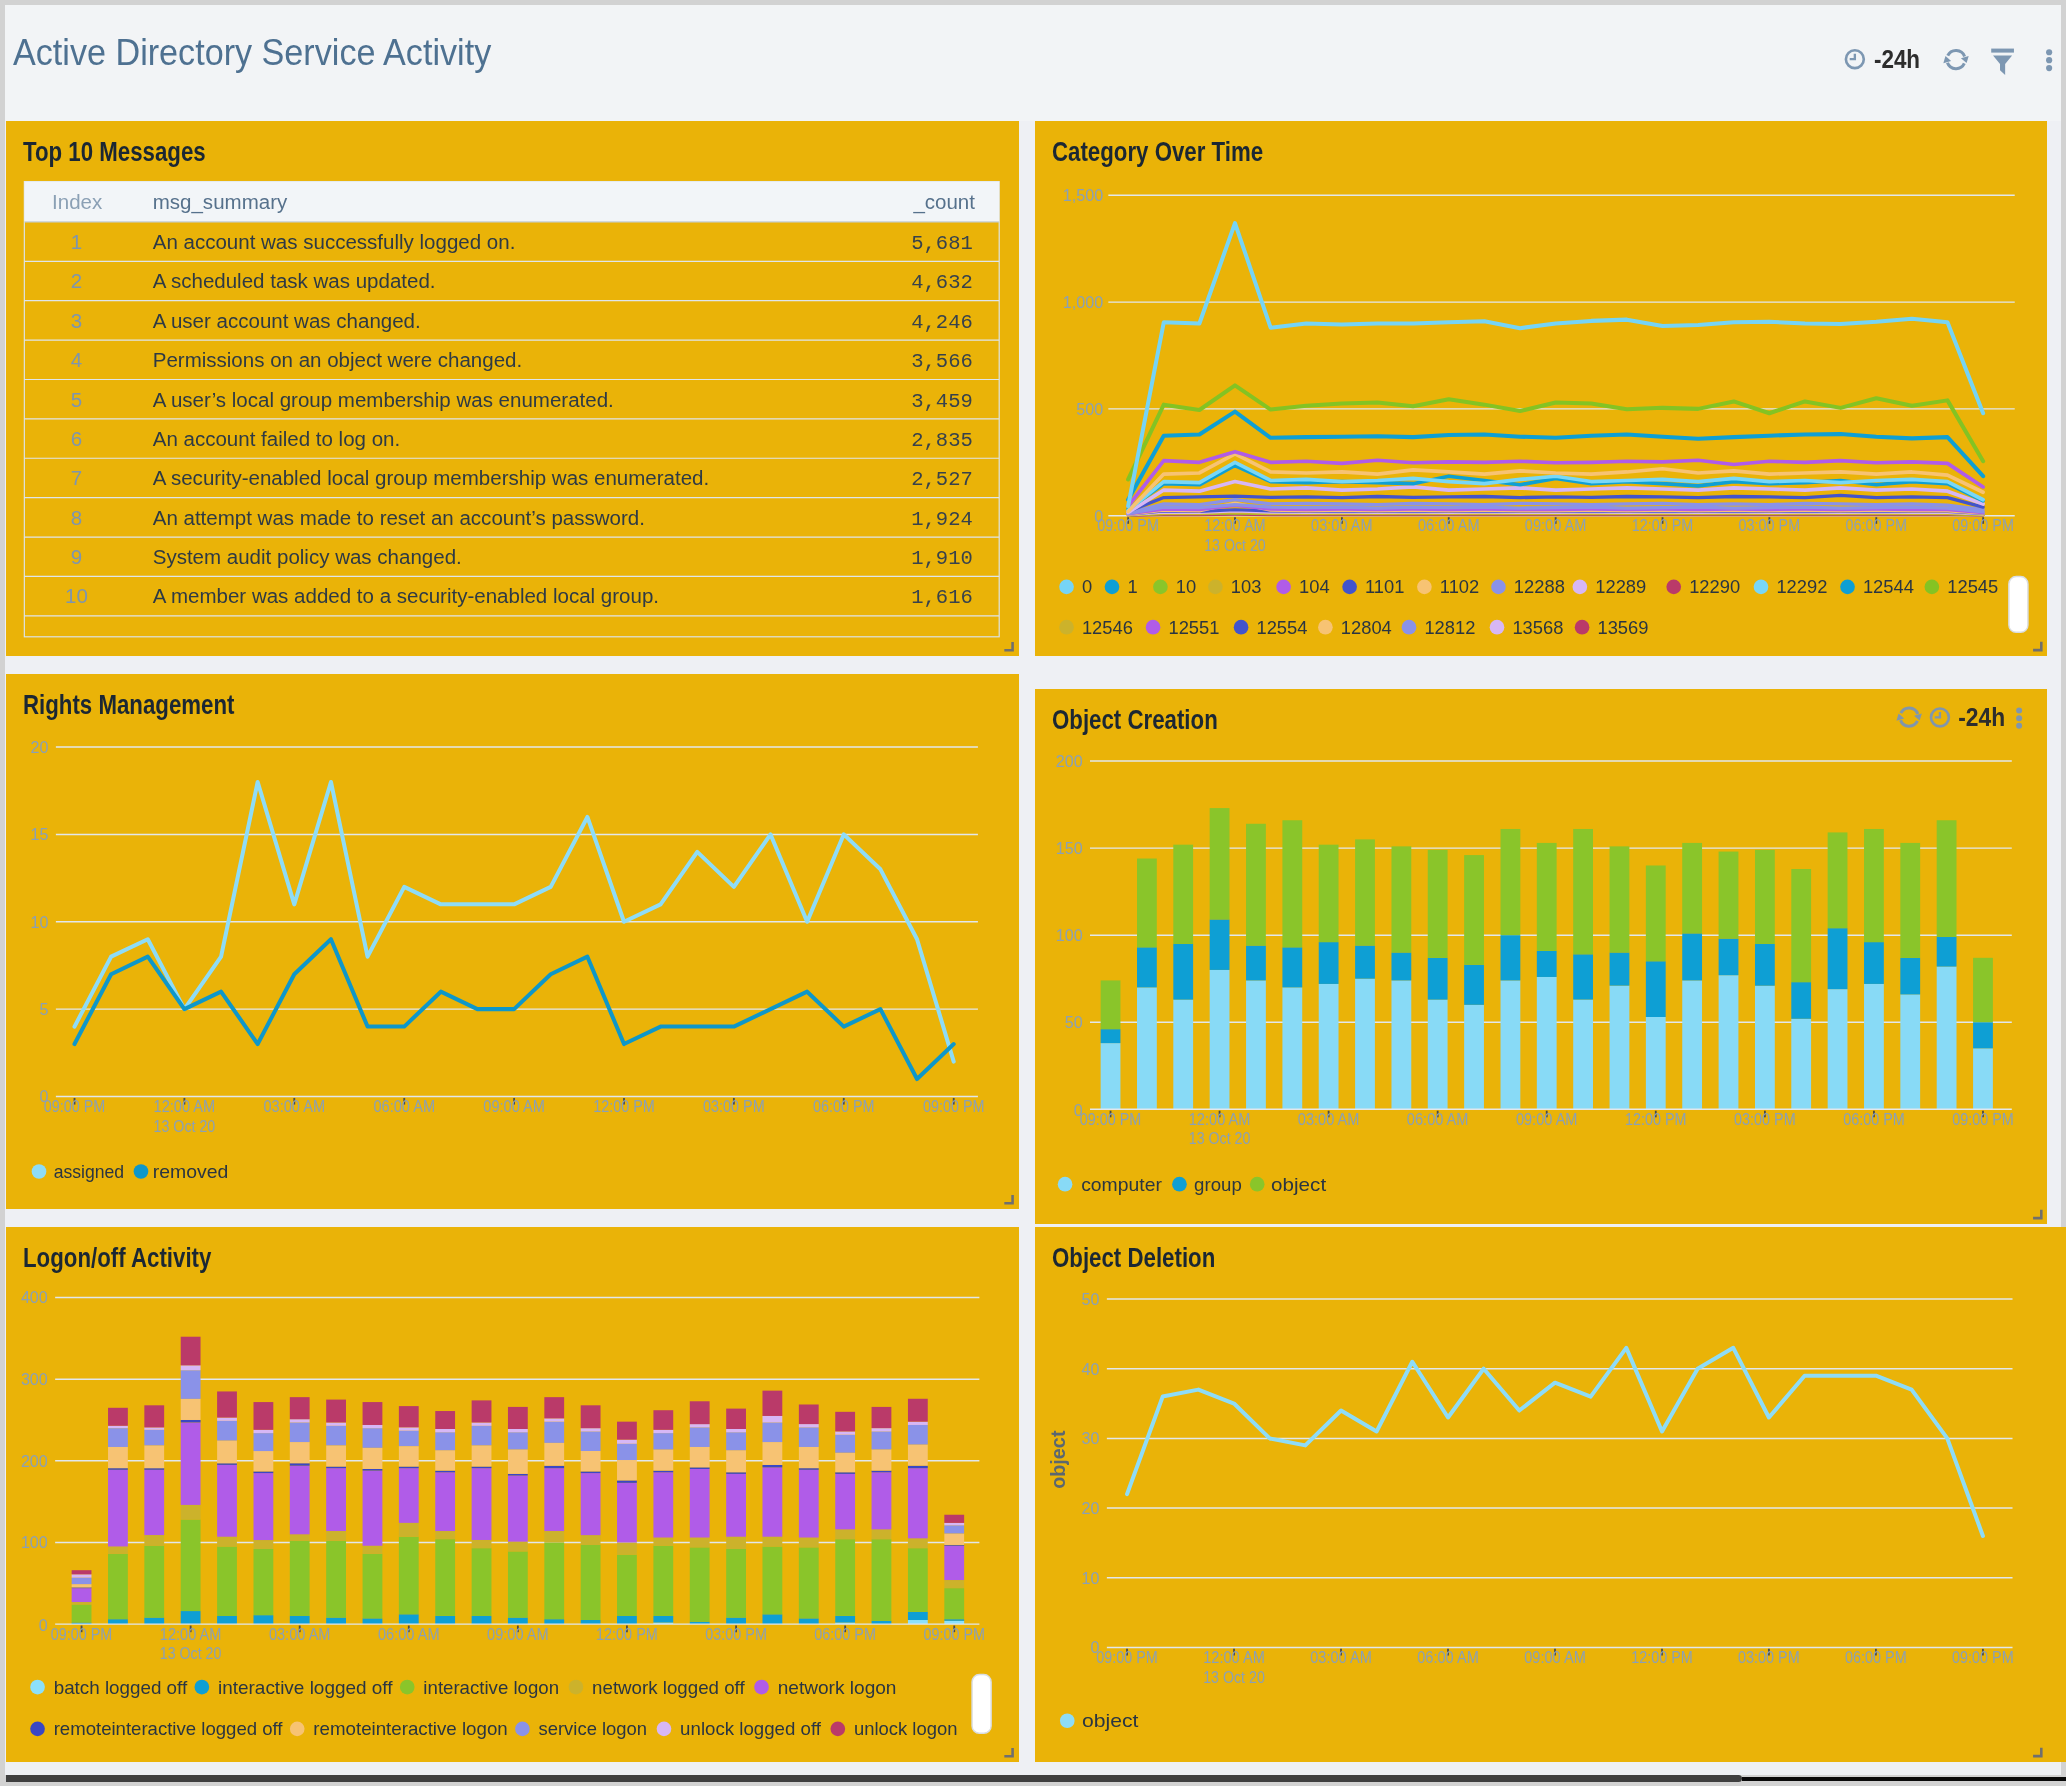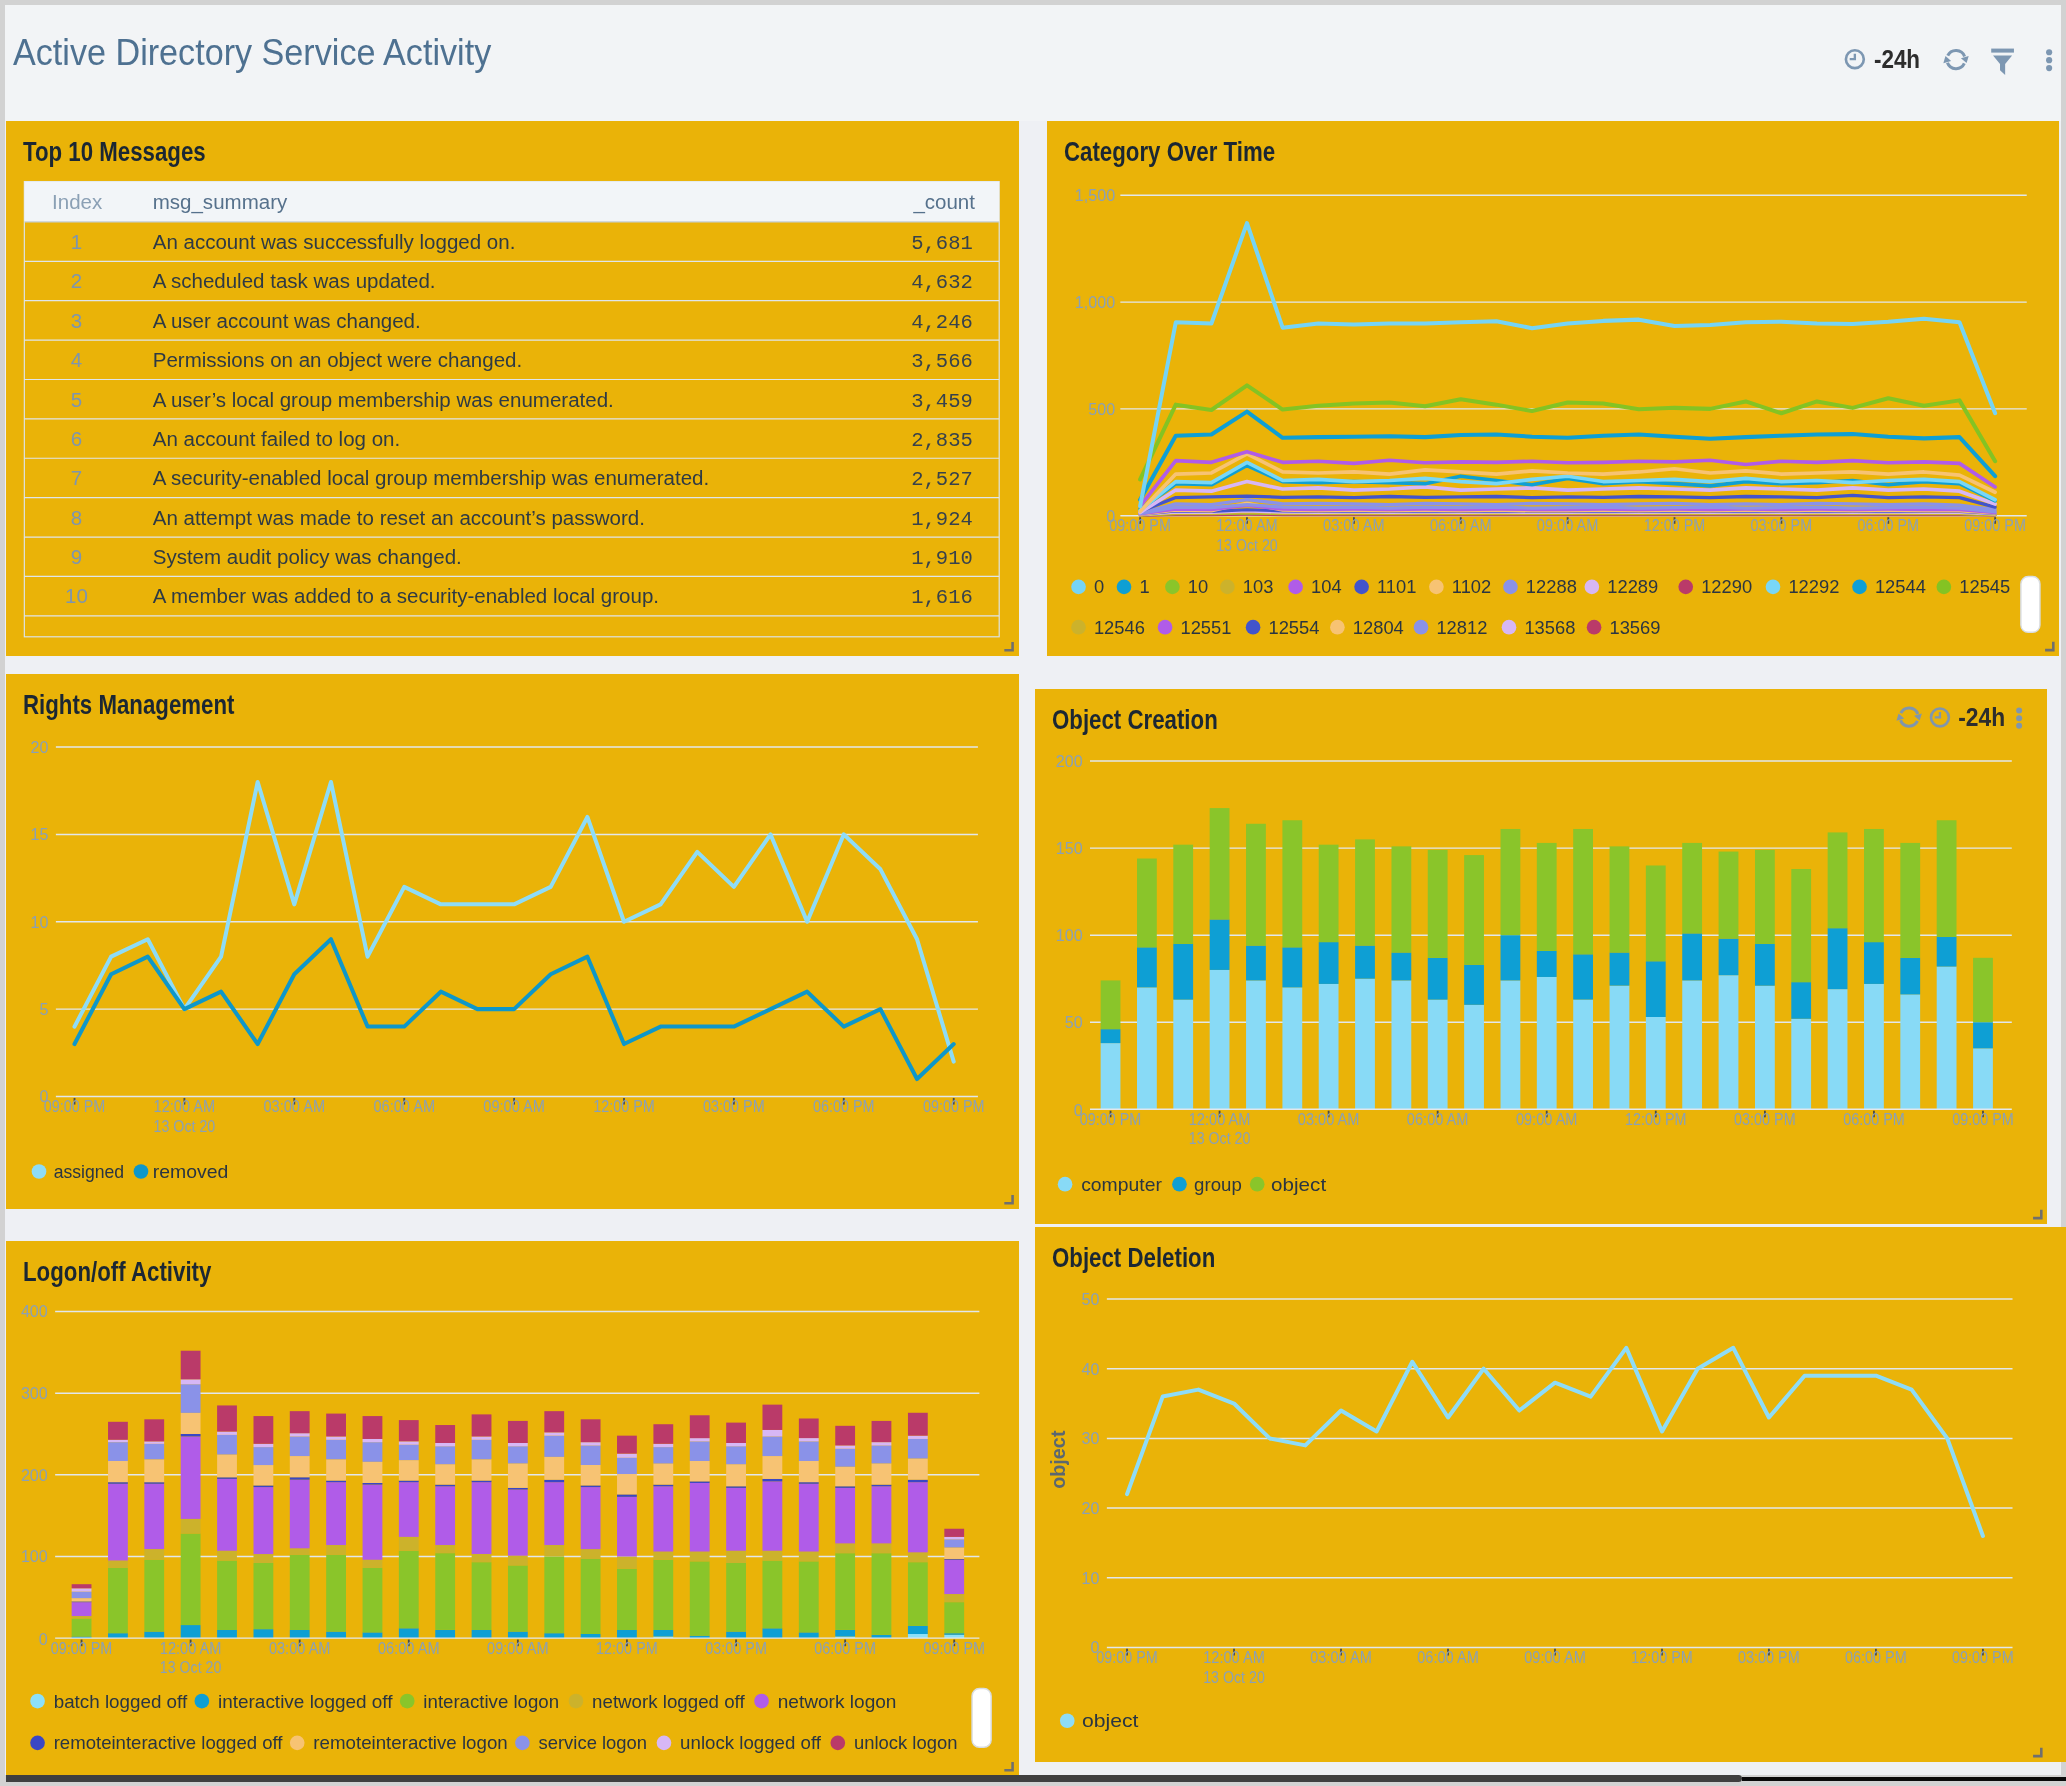--- a/index.html
+++ b/index.html
@@ -68,21 +68,21 @@
       <text x="96.0" y="603.9" font-family="Liberation Sans, sans-serif" font-size="28" fill="#7d95b0" text-anchor="middle" font-weight="normal">9</text>
       <text x="200.0" y="603.9" font-family="Liberation Sans, sans-serif" font-size="28" fill="#2e3a45" text-anchor="start" font-weight="normal">System audit policy was changed.</text>
       <text x="1318.0" y="603.9" font-family="Liberation Mono, sans-serif" font-size="28" fill="#37424c" text-anchor="end" font-weight="normal">1,910</text>
       <line x1="25" y1="674.4" x2="1354" y2="674.4" stroke="#dfe5ea" stroke-width="1.6"></line>
       <text x="96.0" y="657.6" font-family="Liberation Sans, sans-serif" font-size="28" fill="#7d95b0" text-anchor="middle" font-weight="normal">10</text>
       <text x="200.0" y="657.6" font-family="Liberation Sans, sans-serif" font-size="28" fill="#2e3a45" text-anchor="start" font-weight="normal">A member was added to a security-enabled local group.</text>
       <text x="1318.0" y="657.6" font-family="Liberation Mono, sans-serif" font-size="28" fill="#37424c" text-anchor="end" font-weight="normal">1,616</text>
       <path d="M 1361 719.5 h 9.5 v -9.5 h 3.5 v 13 h -13 z" fill="#6f6f6f"></path>
     </svg>
   </div>
-<div class="panel" style="left:1035px;top:121px;width:1012px;height:535px;margin-left:12px;">
+<div class="panel" style="left:1035px;top:121px;width:1012px;height:535px;">
     <div class="ptitle">Category Over Time</div>
     <svg width="1012" height="535" viewBox="0 0 1380 729">
       <line x1="100" y1="101.0" x2="1336" y2="101.0" stroke="#e2e7eb" stroke-width="2"></line>
       <text x="93.0" y="109.0" font-family="Liberation Sans, sans-serif" font-size="22" fill="#8ba0b5" text-anchor="end" font-weight="normal">1,500</text>
       <line x1="100" y1="246.7" x2="1336" y2="246.7" stroke="#e2e7eb" stroke-width="2"></line>
       <text x="93.0" y="254.7" font-family="Liberation Sans, sans-serif" font-size="22" fill="#8ba0b5" text-anchor="end" font-weight="normal">1,000</text>
       <line x1="100" y1="392.3" x2="1336" y2="392.3" stroke="#e2e7eb" stroke-width="2"></line>
       <text x="93.0" y="400.3" font-family="Liberation Sans, sans-serif" font-size="22" fill="#8ba0b5" text-anchor="end" font-weight="normal">500</text>
       <line x1="100" y1="538.0" x2="1336" y2="538.0" stroke="#e2e7eb" stroke-width="2"></line>
       <text x="93.0" y="546.0" font-family="Liberation Sans, sans-serif" font-size="22" fill="#8ba0b5" text-anchor="end" font-weight="normal">0</text>
@@ -329,21 +329,21 @@
       <path d="M 1177.6 33.3 L 1185.3 39.9 L 1174.7 43.0 z" fill="#8096ad"></path>
       <circle cx="1234" cy="38.5" r="12.2" stroke="#8096ad" stroke-width="3.6" fill="none"></circle>
       <path d="M1234 31.0 v 7.5 h -7" stroke="#8096ad" stroke-width="3.2" fill="none"></path>
       <text x="1259" y="50" font-family="Liberation Sans, sans-serif" font-size="35" font-weight="bold" fill="#2d2d2d" textLength="64" lengthAdjust="spacingAndGlyphs">-24h</text>
       <circle cx="1342" cy="29.0" r="4.1" fill="#8096ad"></circle>
       <circle cx="1342" cy="39.5" r="4.1" fill="#8096ad"></circle>
       <circle cx="1342" cy="50.0" r="4.1" fill="#8096ad"></circle>
       <path d="M 1361 719.5 h 9.5 v -9.5 h 3.5 v 13 h -13 z" fill="#6f6f6f"></path>
     </svg>
   </div>
-<div class="panel" style="left:5.9px;top:1227px;width:1013px;height:535px;margin-top:14px;">
+<div class="panel" style="left:5.9px;top:1227px;width:1013px;height:535px;">
     <div class="ptitle">Logon/off Activity</div>
     <svg width="1013" height="535" viewBox="0 0 1381 729">
       <line x1="67" y1="96.0" x2="1327" y2="96.0" stroke="#e2e7eb" stroke-width="2"></line>
       <text x="57.0" y="104.0" font-family="Liberation Sans, sans-serif" font-size="22" fill="#8ba0b5" text-anchor="end" font-weight="normal">400</text>
       <line x1="67" y1="207.3" x2="1327" y2="207.3" stroke="#e2e7eb" stroke-width="2"></line>
       <text x="57.0" y="215.3" font-family="Liberation Sans, sans-serif" font-size="22" fill="#8ba0b5" text-anchor="end" font-weight="normal">300</text>
       <line x1="67" y1="318.6" x2="1327" y2="318.6" stroke="#e2e7eb" stroke-width="2"></line>
       <text x="57.0" y="326.6" font-family="Liberation Sans, sans-serif" font-size="22" fill="#8ba0b5" text-anchor="end" font-weight="normal">200</text>
       <line x1="67" y1="429.9" x2="1327" y2="429.9" stroke="#e2e7eb" stroke-width="2"></line>
       <text x="57.0" y="437.9" font-family="Liberation Sans, sans-serif" font-size="22" fill="#8ba0b5" text-anchor="end" font-weight="normal">100</text>

